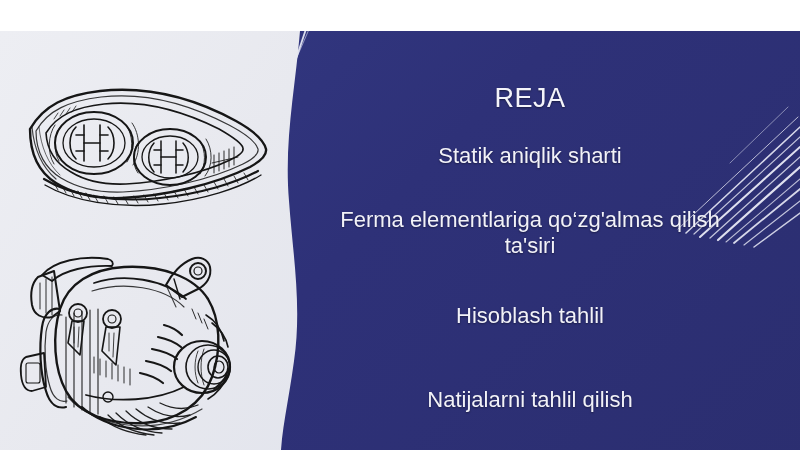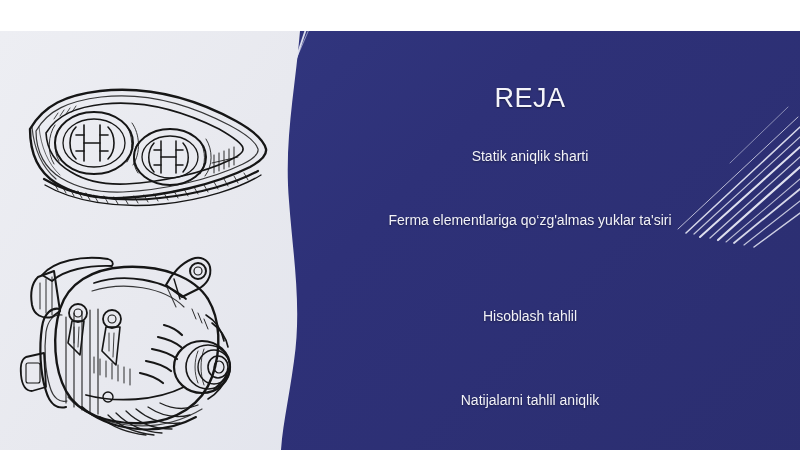--- a/index.html
+++ b/index.html
@@ -58,21 +58,21 @@
     top: 52px;
     font-size: 27px;
     font-weight: 400;
     letter-spacing: 0.5px;
     color: #f4f4fa;
     text-shadow: 0 1px 2px rgba(0,0,0,0.45);
   }
   .bullet {
     position: absolute;
     left: 0; right: 0;
-    font-size: 14px;
+    font-size: 22px;
     font-weight: 400;
     line-height: 26px;
     color: #f2f2f8;
     text-shadow: 0 1px 2px rgba(0,0,0,0.4);
   }
   .b1 { top: 112px; }
   .b2 { top: 176px; padding: 0 18px; }
   .b3 { top: 272px; }
   .b4 { top: 356px; }
 </style>
@@ -337,18 +337,18 @@
           <path d="M52 140 C76 168 136 182 186 152" stroke-width="1.2" opacity="0.8"></path>
         </g>
 
       </g>
     </svg>
   </div>
 
   <div class="content">
     <div class="title">REJA</div>
     <div class="bullet b1">Statik aniqlik sharti</div>
-    <div class="bullet b2">Ferma elementlariga qo‘zg'almas yuklar ta'siri</div>
+    <div class="bullet b2">Ferma elementlariga qo‘zg'almas qilish ta'siri</div>
     <div class="bullet b3">Hisoblash tahlil</div>
-    <div class="bullet b4">Natijalarni tahlil aniqlik</div>
+    <div class="bullet b4">Natijalarni tahlil qilish</div>
   </div>
 
 </div>
 
 </body></html>

